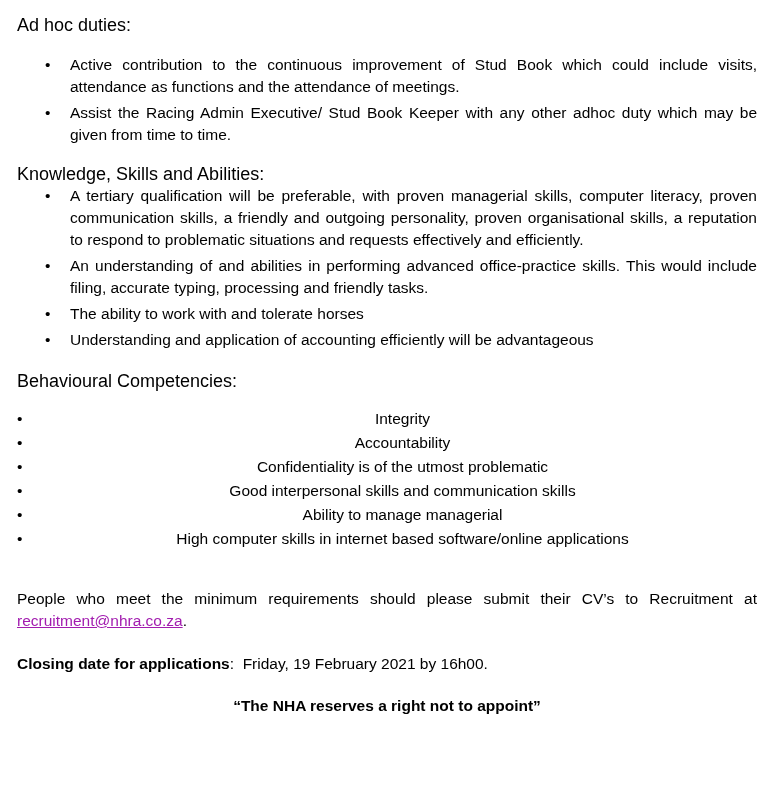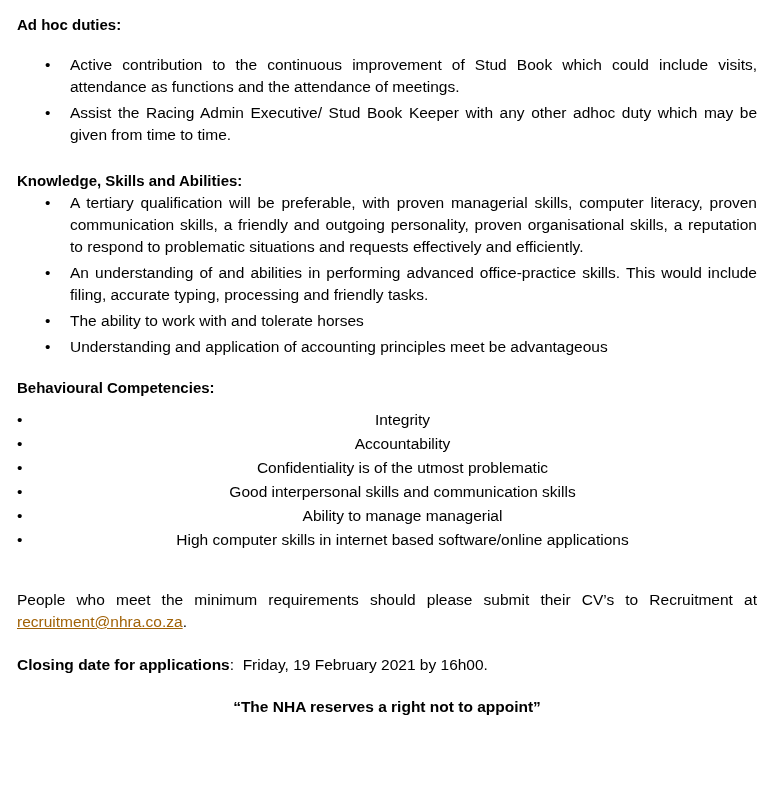--- a/index.html
+++ b/index.html
@@ -14,28 +14,28 @@
     box-sizing: border-box;
     padding: 14px 15px 0 17px;
     background: #ffffff;
     font-family: "Liberation Sans", "DejaVu Sans", sans-serif;
     font-size: 15.5px;
     line-height: 22px;
     color: #000000;
     overflow: hidden;
   }
   .heading {
-    font-size: 15px;
-    font-weight: bold;
+    font-size: 18px;
+    font-weight: normal;
     margin: 0;
     line-height: 22px;
   }
   .heading.h-adhoc   { margin-bottom: 18px; }
-  .heading.h-ksa     { margin-top: 24px; margin-bottom: 0; }
-  .heading.h-behav   { margin-top: 19px; margin-bottom: 10px; }
+  .heading.h-ksa     { margin-top: 17px; margin-bottom: 0; }
+  .heading.h-behav   { margin-top: 19px; margin-bottom: 16px; }
 
   ul.list {
     list-style: none;
     margin: 0;
     padding: 0;
   }
   ul.list li {
     position: relative;
     text-align: justify;
   }
@@ -61,21 +61,21 @@
     position: absolute;
     left: 0;
     top: 0;
   }
 
   .submit-para {
     margin: 38px 0 0 0;
     text-align: justify;
   }
   .email-link {
-    color: #a16207;
+    color: #a21caf;
     text-decoration: underline;
     cursor: pointer;
   }
   .closing-date {
     margin: 21px 0 0 0;
   }
   .closing-date .label { font-weight: bold; }
   .closing-date .sep   { white-space: pre; }
   .footer-quote {
     margin: 20px 0 0 0;
@@ -94,21 +94,21 @@
     <li>Active contribution to the continuous improvement of Stud Book which could include visits, attendance as functions and the attendance of meetings.</li>
     <li>Assist the Racing Admin Executive/ Stud Book Keeper with any other adhoc duty which may be given from time to time.</li>
   </ul>
 
   <h2 class="heading h-ksa">Knowledge, Skills and Abilities:</h2>
 
   <ul class="list indent">
     <li>A tertiary qualification will be preferable, with proven managerial skills, computer literacy, proven communication skills, a friendly and outgoing personality, proven organisational skills, a reputation to respond to problematic situations and requests effectively and efficiently.</li>
     <li>An understanding of and abilities in performing advanced office-practice skills. This would include filing, accurate typing, processing and friendly tasks.</li>
     <li>The ability to work with and tolerate horses</li>
-    <li>Understanding and application of accounting principles meet be advantageous</li>
+    <li>Understanding and application of accounting efficiently will be advantageous</li>
   </ul>
 
   <h2 class="heading h-behav">Behavioural Competencies:</h2>
 
   <ul class="list flush">
     <li>Integrity</li>
     <li>Accountability</li>
     <li>Confidentiality is of the utmost problematic</li>
     <li>Good interpersonal skills and communication skills</li>
     <li>Ability to manage managerial</li>

